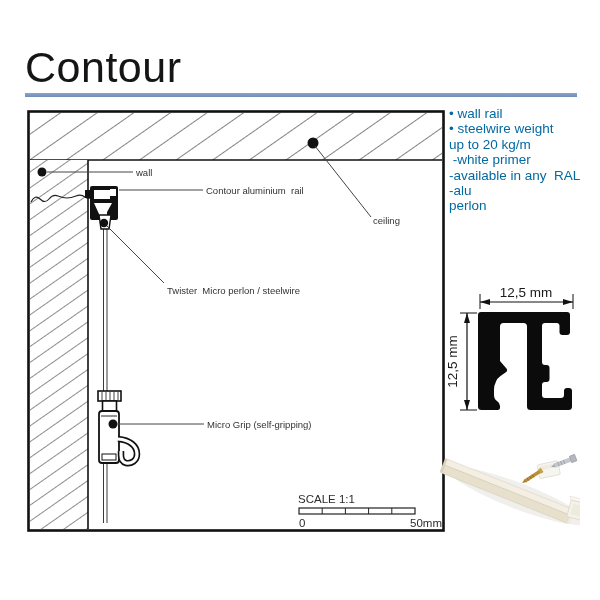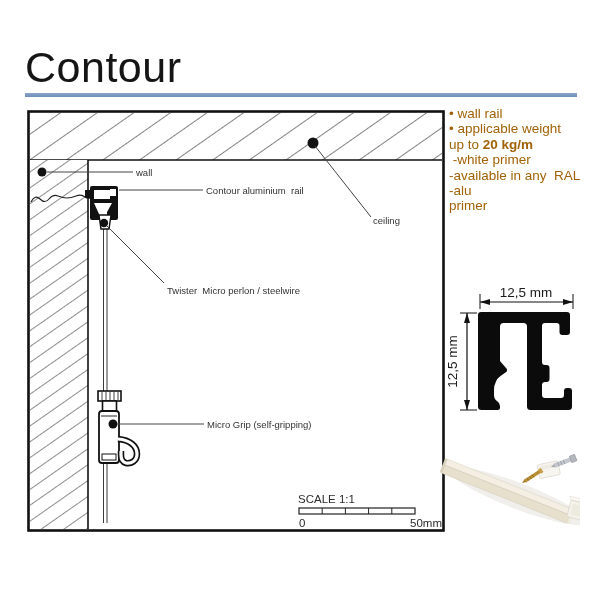--- a/index.html
+++ b/index.html
@@ -4,23 +4,23 @@
 <style>
   html,body{margin:0;padding:0;background:#fff;}
   .page{position:relative;width:580px;height:600px;background:#fff;overflow:hidden;
         font-family:"Liberation Sans",sans-serif;color:#111;}
   .title{position:absolute;left:25px;top:44px;font-size:43px;line-height:46px;
          font-weight:400;letter-spacing:0.5px;color:#151515;}
   .rule{position:absolute;left:25px;top:93px;width:552px;height:4px;
         background:linear-gradient(#8aa6c9,#6d8db8);}
   .main-drawing{position:absolute;left:27px;top:110px;width:418px;height:422px;}
   .sidebar{position:absolute;left:449px;top:106px;width:150px;font-size:13.5px;
-           line-height:15.4px;color:#a16207;}
+           line-height:15.4px;color:#0369a1;}
   .sb-line{white-space:pre-wrap;}
-  .sb-line b{font-weight:700;}
+  .sb-line b{font-weight:400;}
   .profile-svg{position:absolute;left:438px;top:275px;width:150px;height:142px;}
   .photo-svg{position:absolute;left:438px;top:436px;width:162px;height:102px;}
   svg text{white-space:pre;}
   .lbl{font-size:9.5px;fill:#333;font-family:"Liberation Sans",sans-serif;}
   .scl{font-size:11.5px;fill:#2d2d2d;font-family:"Liberation Sans",sans-serif;}
   .dim{font-size:13.5px;fill:#1a1a1a;font-family:"Liberation Sans",sans-serif;}
 </style>
 </head>
 <body>
 
@@ -123,26 +123,26 @@
       <line x1="318.4" y1="398" x2="318.4" y2="404" stroke="#222" stroke-width="1"></line>
       <line x1="341.6" y1="398" x2="341.6" y2="404" stroke="#222" stroke-width="1"></line>
       <line x1="364.8" y1="398" x2="364.8" y2="404" stroke="#222" stroke-width="1"></line>
       <text x="272" y="417" class="scl">0</text>
       <text x="415" y="417" text-anchor="end" class="scl">50mm</text>
     </g>
   </svg>
 
   <div class="sidebar">
     <div class="sb-line">• wall rail</div>
-    <div class="sb-line">• applicable weight</div>
+    <div class="sb-line">• steelwire weight</div>
     <div class="sb-line"><span>up to </span><b>20 kg/m</b></div>
     <div class="sb-line"> -white primer</div>
     <div class="sb-line">-available in any  RAL</div>
     <div class="sb-line">-alu</div>
-    <div class="sb-line">primer</div>
+    <div class="sb-line">perlon</div>
   </div>
 
   <svg class="profile-svg" viewBox="0 0 150 142">
     <text x="88" y="22" text-anchor="middle" class="dim">12,5 mm</text>
 
     <g>
       <line x1="42" y1="27" x2="135" y2="27" stroke="#111" stroke-width="1.2"></line>
       <polygon points="42,27 52,24 52,30" fill="#111"></polygon>
       <polygon points="135,27 125,24 125,30" fill="#111"></polygon>
       <line x1="42" y1="19" x2="42" y2="34" stroke="#111" stroke-width="1"></line>

